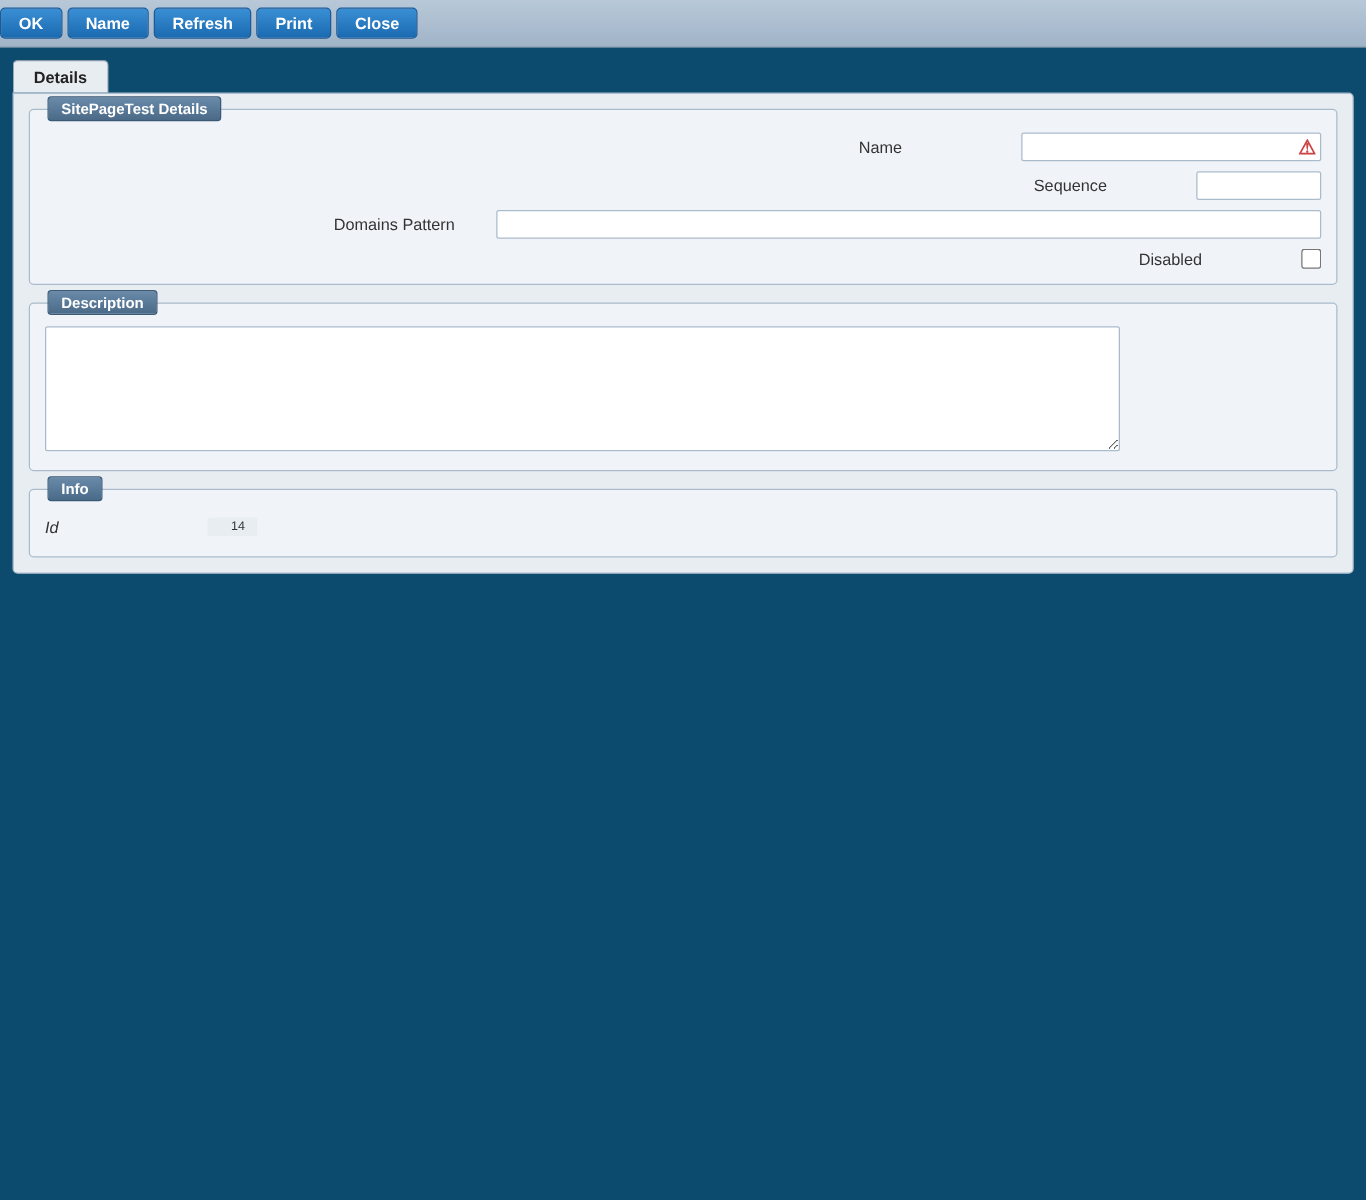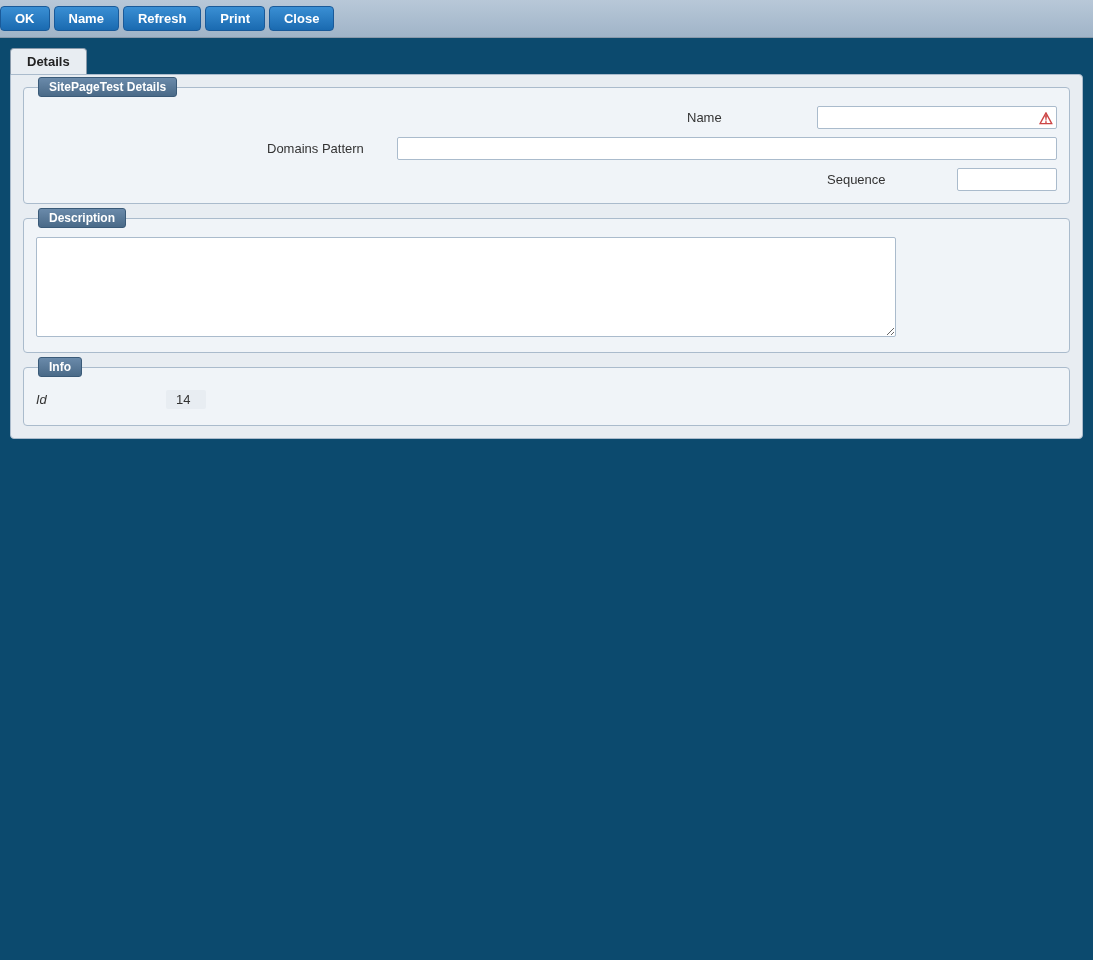--- a/index.html
+++ b/index.html
@@ -196,26 +196,27 @@
       align-items: center;
       padding: 4px 0;
     }
     .info-label {
       width: 130px;
       font-size: 13px;
       color: #333;
       font-style: italic;
     }
     .info-value {
-      font-size: 13px;
+      font-size: 10px;
       color: #333;
       background: #e8edf2;
       padding: 2px 10px;
       border-radius: 2px;
       min-width: 40px;
+      text-align: right;
     }
   </style>
 </head>
 <body>
 
 <div class="toolbar">
   <button class="toolbar-btn">OK</button>
   <button class="toolbar-btn">Name</button>
   <button class="toolbar-btn">Refresh</button>
   <button class="toolbar-btn">Print</button>
@@ -235,29 +236,33 @@
 
       <div class="form-row">
         <span class="form-label">Name</span>
         <div class="input-with-icon">
           <input type="text" class="form-input" value="" style="">
           <span class="required-icon">⚠</span>
         </div>
       </div>
 
       <div class="form-row">
+        <span class="form-label">Sequence</span>
+        <input type="text" class="form-input input-sequence" value="" style="">
+      </div>
+
+      <div class="form-row">
         <span class="form-label">Domains Pattern</span>
         <input type="text" class="form-input input-domains" value="" style="">
       </div>
 
       <div class="form-row">
-        <span class="form-label">Sequence</span>
-        <input type="text" class="form-input input-sequence" value="" style="">
-      </div>
-
+        <span class="form-label">Disabled</span>
+        <input type="checkbox" class="checkbox-input" style="">
+      </div>
     </div>
 
 
     <div class="section-box">
       <span class="section-title">Description</span>
       <textarea class="description-textarea" style=""></textarea>
     </div>
 
     <div class="section-box">
       <span class="section-title">Info</span>

